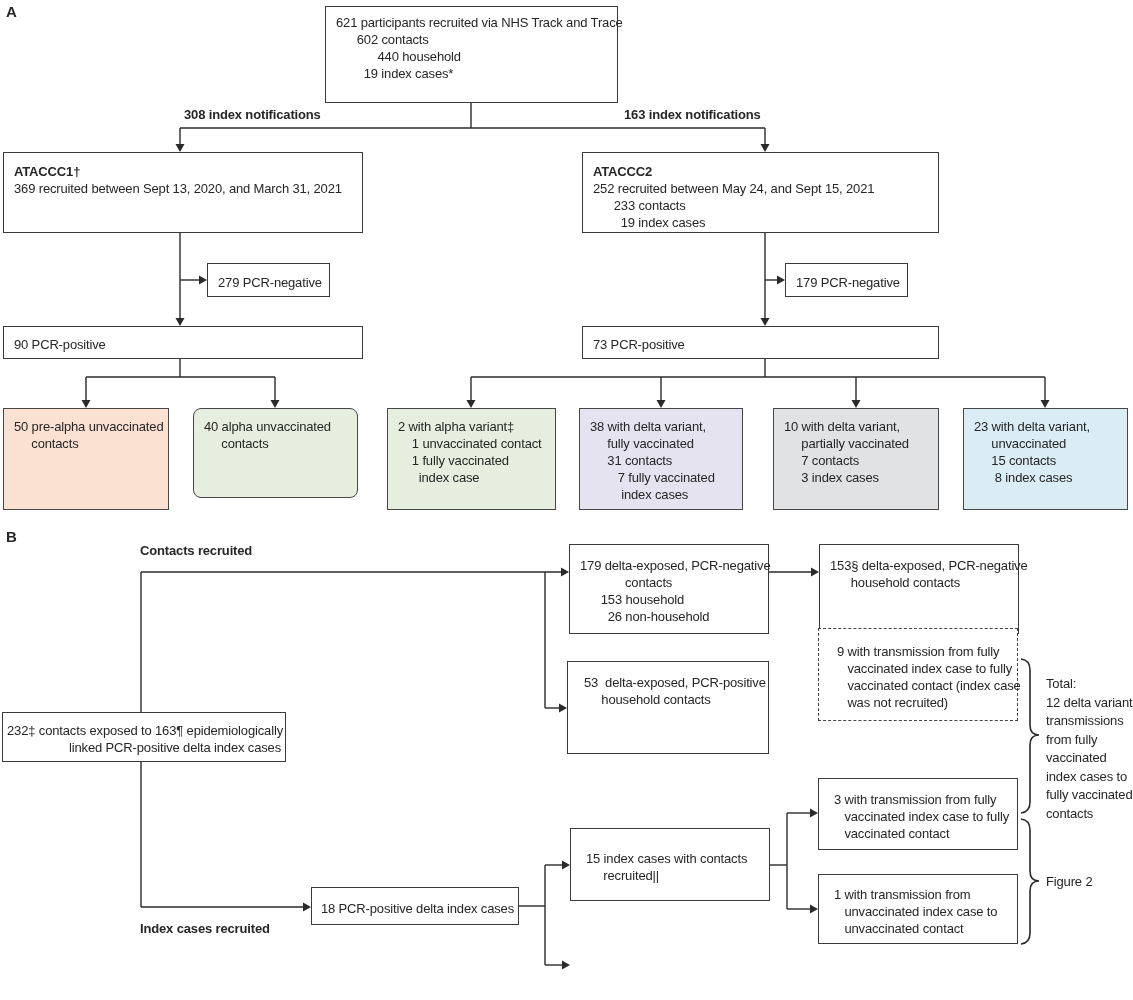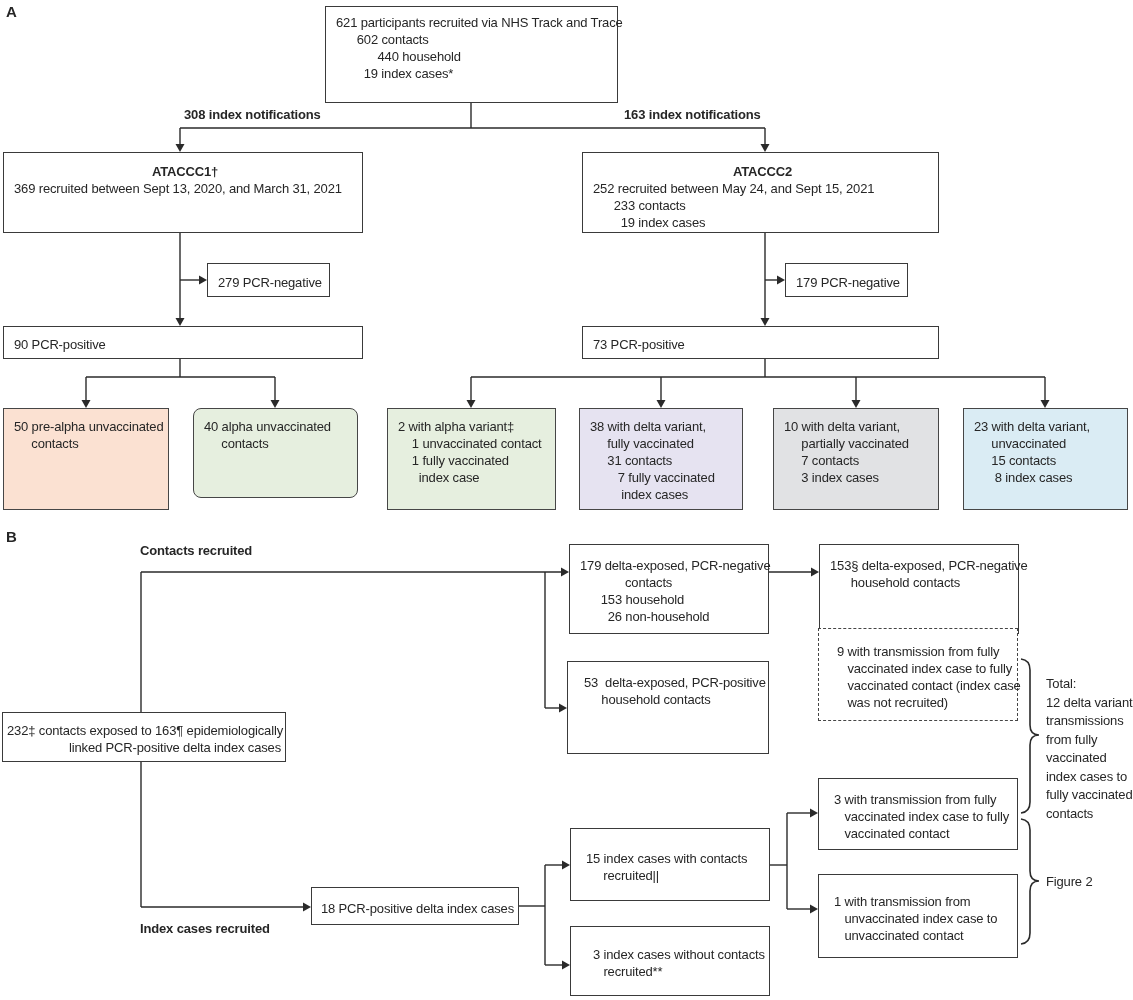--- a/index.html
+++ b/index.html
@@ -15,21 +15,21 @@
   }
   .box .line { white-space:pre; }
   .outcome { border:1.5px solid #464646; padding-top:9px; }
   .vcenter { display:flex; flex-direction:column; justify-content:center; padding-top:4px; padding-bottom:0; }
   .ctr { text-align:right; }
   .pt12 { padding-top:12px; }
   .dashed { border:1.4px dashed #454545; }
   .plabel { position:absolute; font-weight:bold; font-size:15px; }
   .blabel { position:absolute; font-weight:bold; }
   .note { position:absolute; white-space:pre; line-height:18.5px; }
-  .bold { font-weight:bold;text-align:center; }
+  .bold { font-weight:bold; }
 </style>
 </head>
 <body>
 
 <div id="fig">
 
   <svg class="wires" viewBox="0 0 1133 1000" xmlns="http://www.w3.org/2000/svg">
     <g stroke="#2a2a2a" stroke-width="1.4" fill="none">
 
       <line x1="471" y1="103" x2="471" y2="128"></line>
@@ -196,32 +196,28 @@
       <div class="line">linked PCR-positive delta index cases</div>
     </div>
 
   <div class="box vcenter ctr" style="left:311px;top:887px;width:208px;height:38px;padding-left:4px;padding-right:4px">18 PCR-positive delta index cases</div>
 
   <div class="box vcenter" style="left:570px;top:828px;width:200px;height:73px;padding-left:15px">
       <div class="line">15 index cases with contacts</div>
       <div class="line">     recruited||</div>
     </div>
 
-  <div class="box vcenter" style="left:570px;top:926px;width:200px;height:70px;padding-left:22px">
-      <div class="line">3 index cases without contacts</div>
-      <div class="line">   recruited**</div>
-    </div>
 
   <div class="box vcenter" style="left:818px;top:778px;width:200px;height:72px;padding-left:15px">
       <div class="line">3 with transmission from fully</div>
       <div class="line">   vaccinated index case to fully</div>
       <div class="line">   vaccinated contact</div>
     </div>
 
-  <div class="box vcenter" style="left:818px;top:874px;width:200px;height:84px;padding-left:15px">
+  <div class="box vcenter" style="left:818px;top:874px;width:200px;height:70px;padding-left:15px">
       <div class="line">1 with transmission from</div>
       <div class="line">   unvaccinated index case to</div>
       <div class="line">   unvaccinated contact</div>
     </div>
 
   <div class="note" style="left:1046px;top:675px"><div class="line">Total:</div><div class="line">12 delta variant</div><div class="line">transmissions</div><div class="line">from fully</div><div class="line">vaccinated</div><div class="line">index cases to</div><div class="line">fully vaccinated</div><div class="line">contacts</div></div>
 
   <div class="note" style="left:1046px;top:873px">Figure 2</div>
 
 </div>

